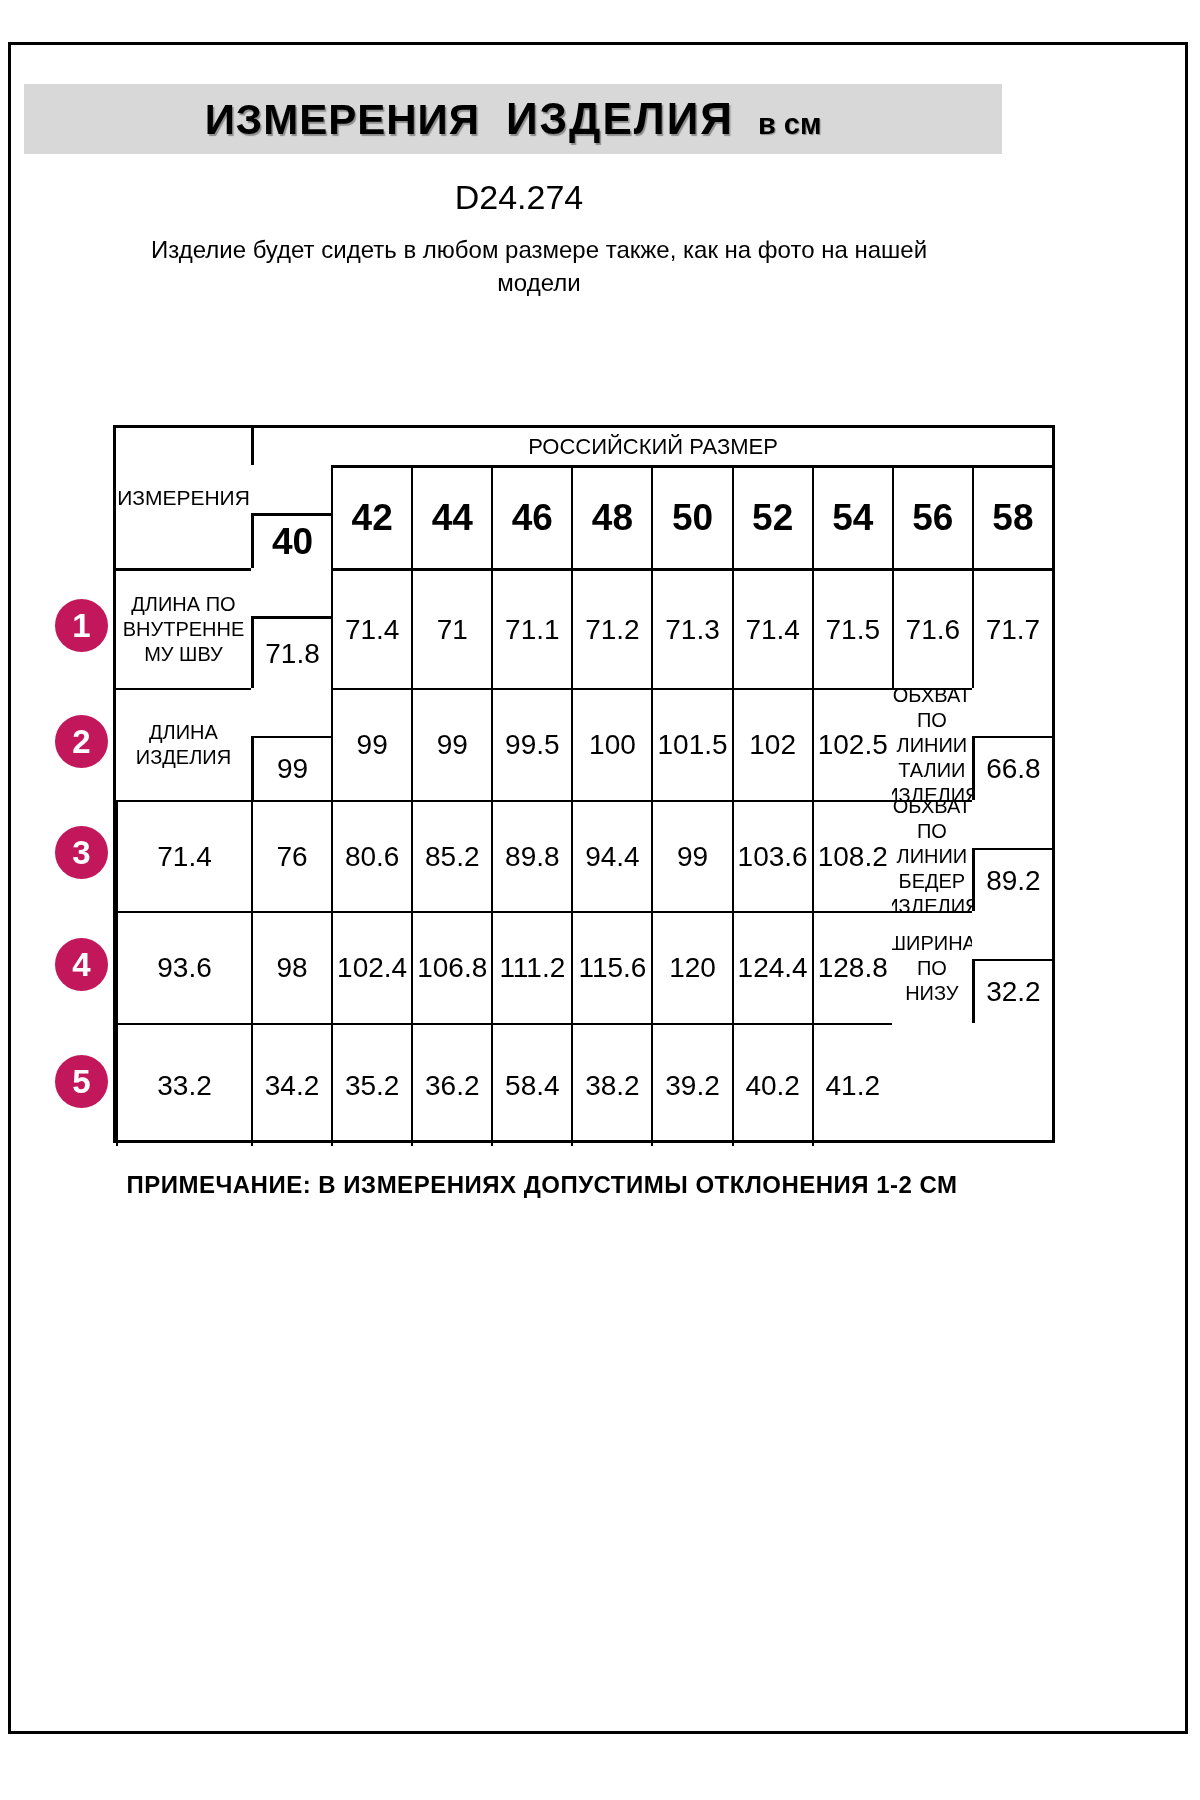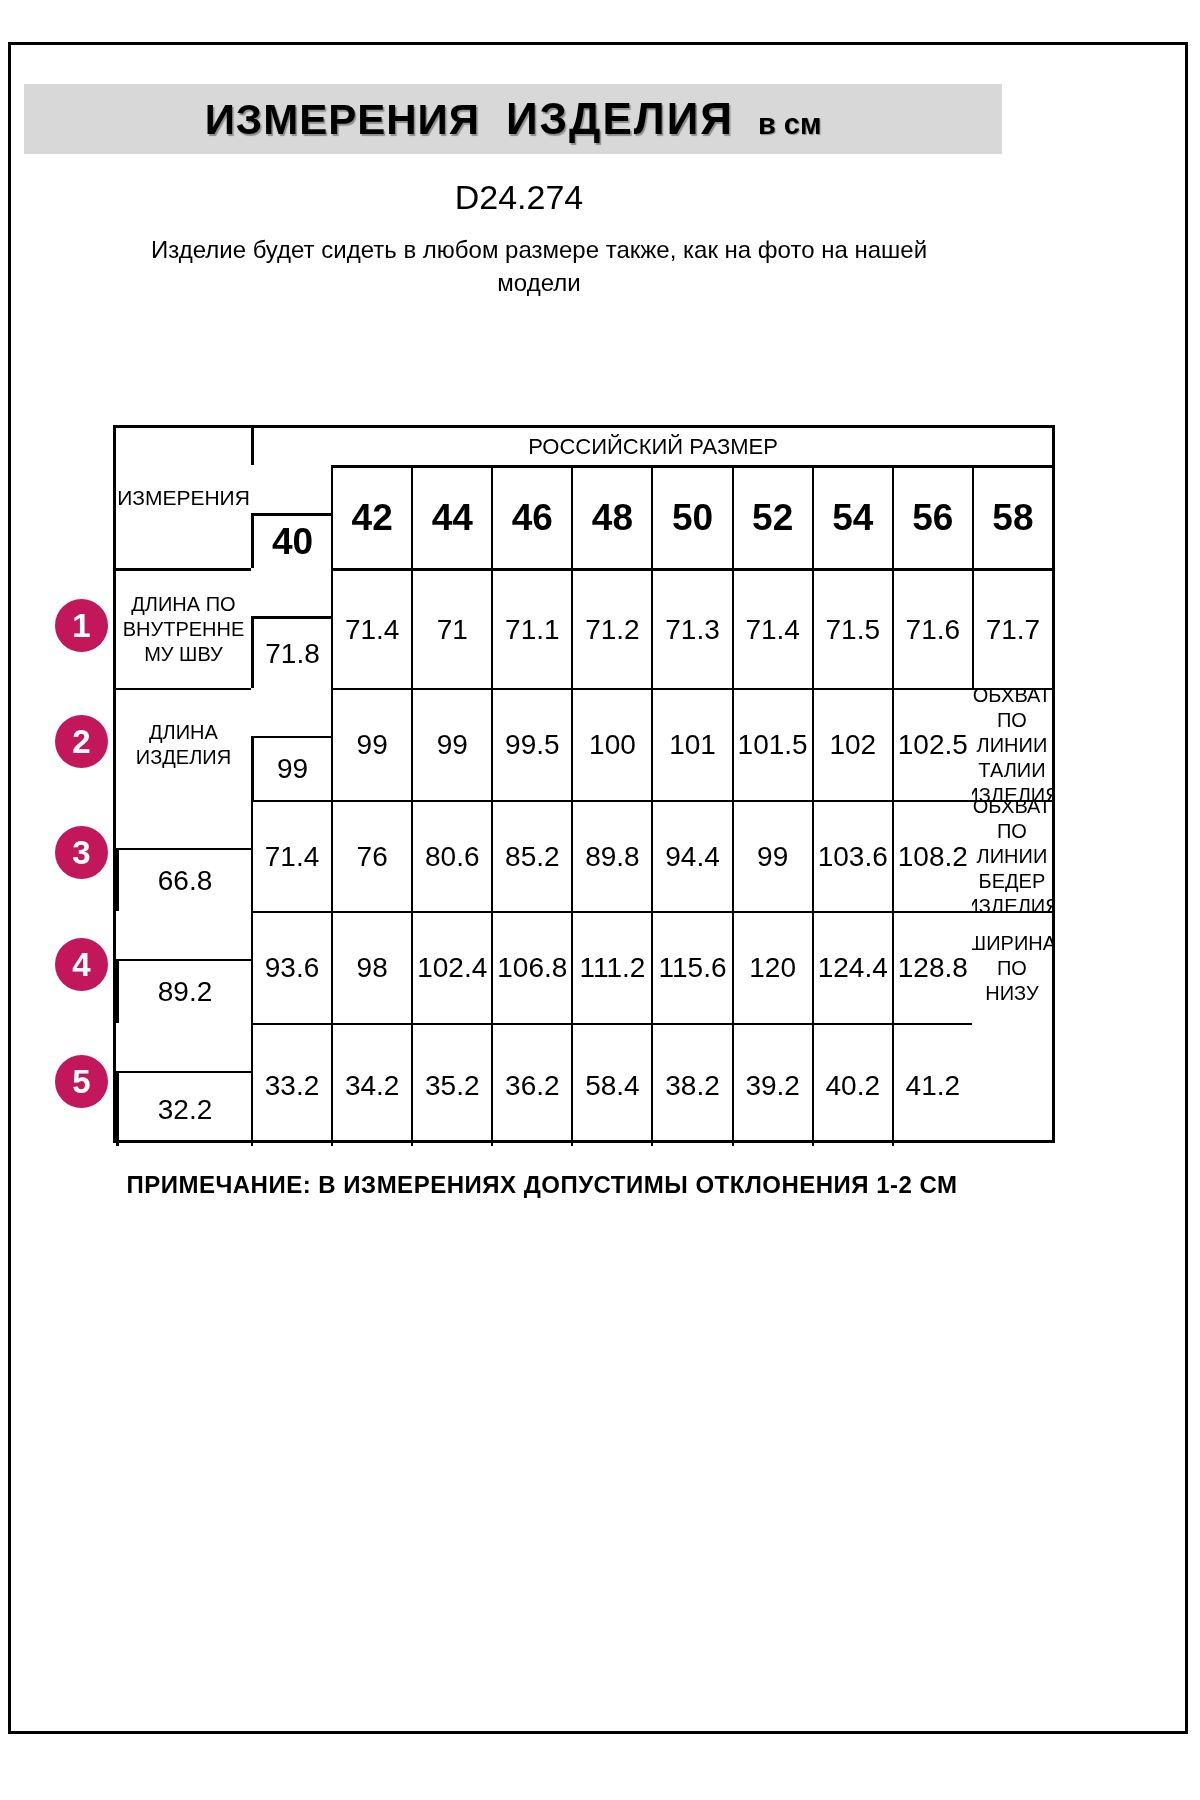--- a/index.html
+++ b/index.html
@@ -120,21 +120,20 @@
         <div class="cell val thicktop">71.5</div>
         <div class="cell val thicktop">71.6</div>
         <div class="cell val thicktop">71.7</div>
         <div class="cell rowlabel">ДЛИНА
 ИЗДЕЛИЯ</div>
         <div class="cell val thickleft">99</div>
         <div class="cell val">99</div>
         <div class="cell val">99</div>
         <div class="cell val">99.5</div>
         <div class="cell val">100</div>
-        <div class="cell val">101</div>
         <div class="cell val">101.5</div>
         <div class="cell val">102</div>
         <div class="cell val">102.5</div>
         <div class="cell rowlabel">ОБХВАТ ПО
 ЛИНИИ
 ТАЛИИ
 ИЗДЕЛИЯ</div>
         <div class="cell val thickleft">66.8</div>
         <div class="cell val">71.4</div>
         <div class="cell val">76</div>

